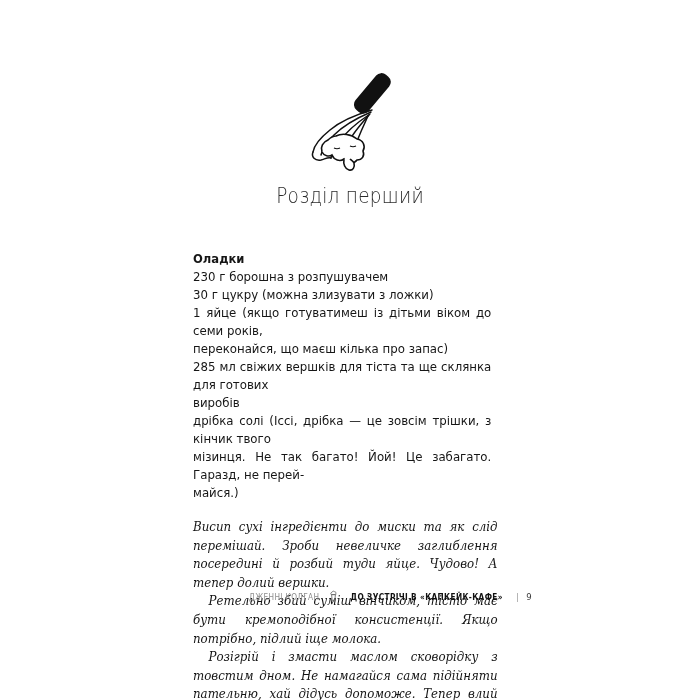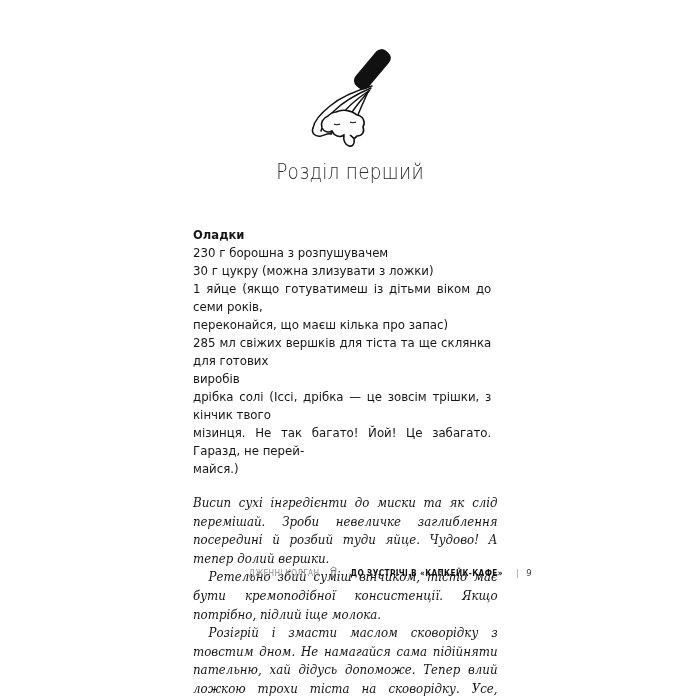--- a/index.html
+++ b/index.html
@@ -9,20 +9,21 @@
     background:#ffffff;
     font-family:"Liberation Sans", sans-serif;
     color:#1a1a1a;
     overflow:hidden;
     position:relative;
   }
   .page{
     position:relative;
     width:700px;height:608px;
     box-sizing:border-box;
+    margin-top:24px;
   }
 
   
   .whisk-wrap{
     position:absolute;
     left:0;right:0;
     top:48px;
     display:flex;
     justify-content:center;
     align-items:flex-start;

